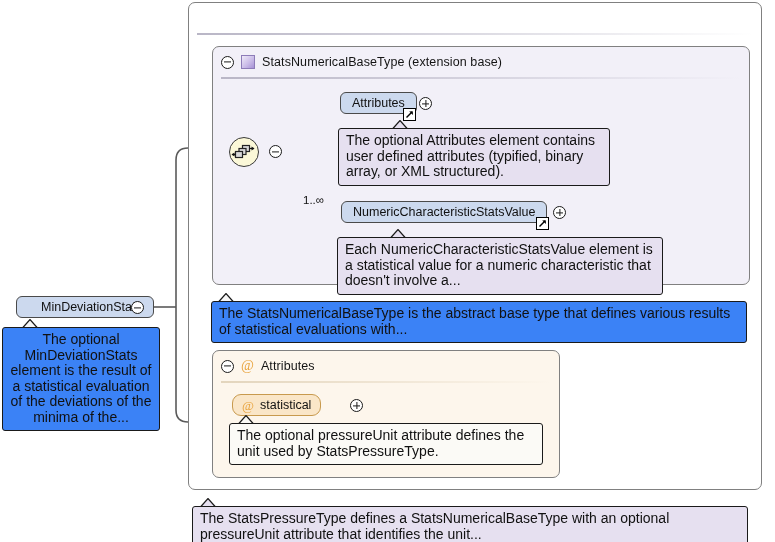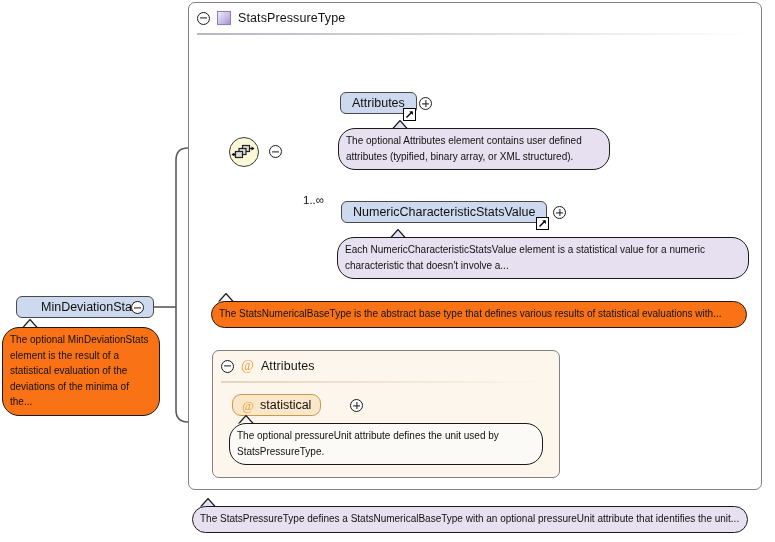--- a/index.html
+++ b/index.html
@@ -195,29 +195,29 @@
     border: 1.4px solid #3a3a3a;
     background: #fbf8d8;
     box-sizing: border-box;
   }
   .seq-node svg { position: absolute; left: 0; top: 0; }
 
   
   .anno {
     position: absolute;
     border: 1.2px solid #1a1a1a;
-    border-radius: 17px;
+    border-radius: 3px;
     box-sizing: border-box;
     padding: 4px 7px 5px 7px;
-    font-size: 10px;
+    font-size: 14px;
     line-height: 15.5px;
     color: #111;
     background: #e6e0f0;
   }
-  .anno.white { background: #f97316; }
+  .anno.white { background: #3b82f6; }
   .anno.cream { background: #fbfaf6; }
 
   .anno-tail {
     position: absolute;
     width: 20px; height: 9px;
     overflow: visible;
   }
   .anno-tail svg { display: block; }
 
   
@@ -263,28 +263,31 @@
       <path d="M 292 110 Q 292 103 299 103"></path>
       <path d="M 299 103 L 339 103"></path>
 
       <path d="M 292 205 Q 292 212 299 212"></path>
       <path d="M 299 212 L 308 212"></path>
       <path d="M 329 212 L 341 212"></path>
     </g>
   </svg>
 
   <div class="type-box outer" style="left:188px; top:2px; width:574px; height:488px;">
+    <div class="hdr-rule"></div>
+  </div>
+
+  <div class="type-box inner" style="left:212px; top:46px; width:538px; height:239px;">
     <div class="box-header">
       <span class="circ"></span>
       <span class="type-glyph"></span>
-      <span class="hdr-label">StatsPressureType</span>
+      <span class="hdr-label">StatsNumericalBaseType (extension base)</span>
     </div>
     <div class="hdr-rule"></div>
   </div>
-
 
   <div class="seq-node" style="left:229px; top:137px;">
     <svg width="28" height="28" viewBox="0 0 28 28">
       <g stroke="#222" stroke-width="1.2" fill="#d9d9d9">
         <rect x="12.5" y="7.5" width="7" height="6"></rect>
         <rect x="9" y="10.5" width="7" height="6"></rect>
         <rect x="5.5" y="13.5" width="7" height="6"></rect>
       </g>
       <g stroke="#111" stroke-width="1.2" fill="none">
         <path d="M 2 16.5 L 5.5 16.5"></path>
@@ -326,21 +329,21 @@
     </svg>
   </span>
   <span class="plus-circ" style="left:553px; top:206px;"></span>
 
   <div class="anno-tail" style="left:390px; top:229px;">
     <svg width="22" height="10" viewBox="0 0 22 10">
       <path d="M 0 9.5 L 8 0.5 L 16 9.5" fill="#e6e0f0" stroke="#1a1a1a" stroke-width="1.2"></path>
       <path d="M 0 9.5 L 16 9.5" stroke="#e6e0f0" stroke-width="2"></path>
     </svg>
   </div>
-  <div class="anno" style="left:337px; top:237px; width:412px;">Each NumericCharacteristicStatsValue element is a statistical value for a numeric characteristic that doesn't involve a...</div>
+  <div class="anno" style="left:337px; top:237px; width:326px;">Each NumericCharacteristicStatsValue element is a statistical value for a numeric characteristic that doesn't involve a...</div>
 
   <div class="anno-tail" style="left:218px; top:293px;">
     <svg width="22" height="10" viewBox="0 0 22 10">
       <path d="M 0 9.5 L 8 0.5 L 16 9.5" fill="#f7f7f7" stroke="#1a1a1a" stroke-width="1.2"></path>
       <path d="M 0 9.5 L 16 9.5" stroke="#f7f7f7" stroke-width="2"></path>
     </svg>
   </div>
   <div class="anno white" style="left:211px; top:301px; width:536px;">The StatsNumericalBaseType is the abstract base type that defines various results of statistical evaluations with...</div>
 
   <div class="type-box attr" style="left:212px; top:350px; width:348px; height:128px;">
@@ -370,21 +373,21 @@
     <span>MinDeviationStats</span>
   </div>
   <span class="minus-circ" style="left:131px; top:301px;"></span>
 
   <div class="anno-tail" style="left:22px; top:319px;">
     <svg width="22" height="10" viewBox="0 0 22 10">
       <path d="M 0 9.5 L 8 0.5 L 16 9.5" fill="#f7f7f7" stroke="#1a1a1a" stroke-width="1.2"></path>
       <path d="M 0 9.5 L 16 9.5" stroke="#f7f7f7" stroke-width="2"></path>
     </svg>
   </div>
-  <div class="anno white" style="left:2px; top:327px; width:158px;">The optional MinDeviationStats element is the result of a statistical evaluation of the deviations of the minima of the...</div>
+  <div class="anno white" style="left:2px; top:327px; width:158px;text-align:center;">The optional MinDeviationStats element is the result of a statistical evaluation of the deviations of the minima of the...</div>
 
   <div class="anno-tail" style="left:200px; top:498px;">
     <svg width="22" height="10" viewBox="0 0 22 10">
       <path d="M 0 9.5 L 8 0.5 L 16 9.5" fill="#e6e0f0" stroke="#1a1a1a" stroke-width="1.2"></path>
       <path d="M 0 9.5 L 16 9.5" stroke="#e6e0f0" stroke-width="2"></path>
     </svg>
   </div>
   <div class="anno" style="left:192px; top:506px; width:556px;">The StatsPressureType defines a StatsNumericalBaseType with an optional pressureUnit attribute that identifies the unit...</div>
 
 </div>

